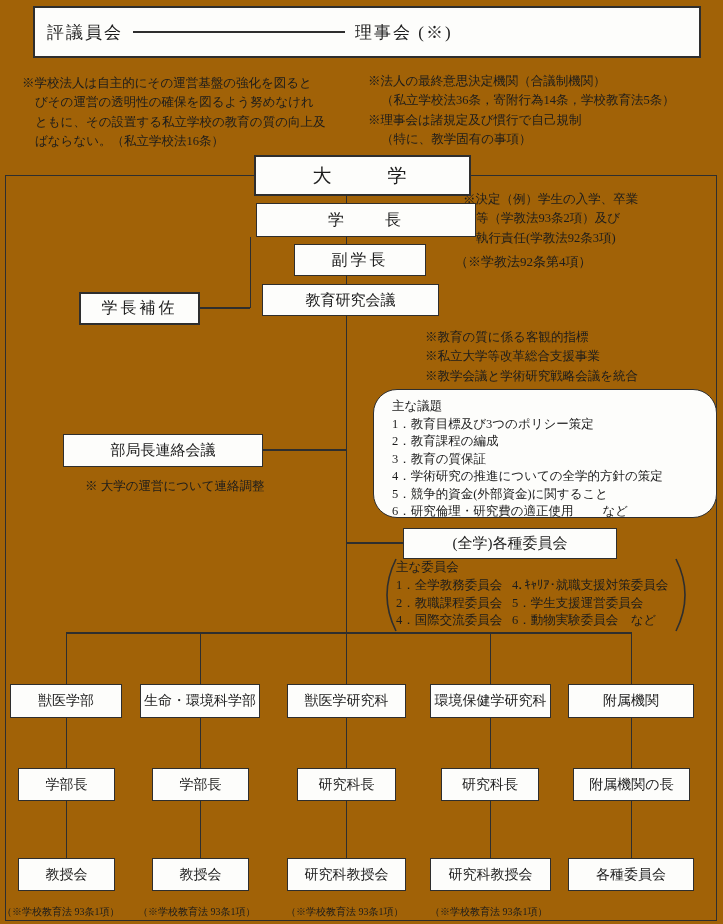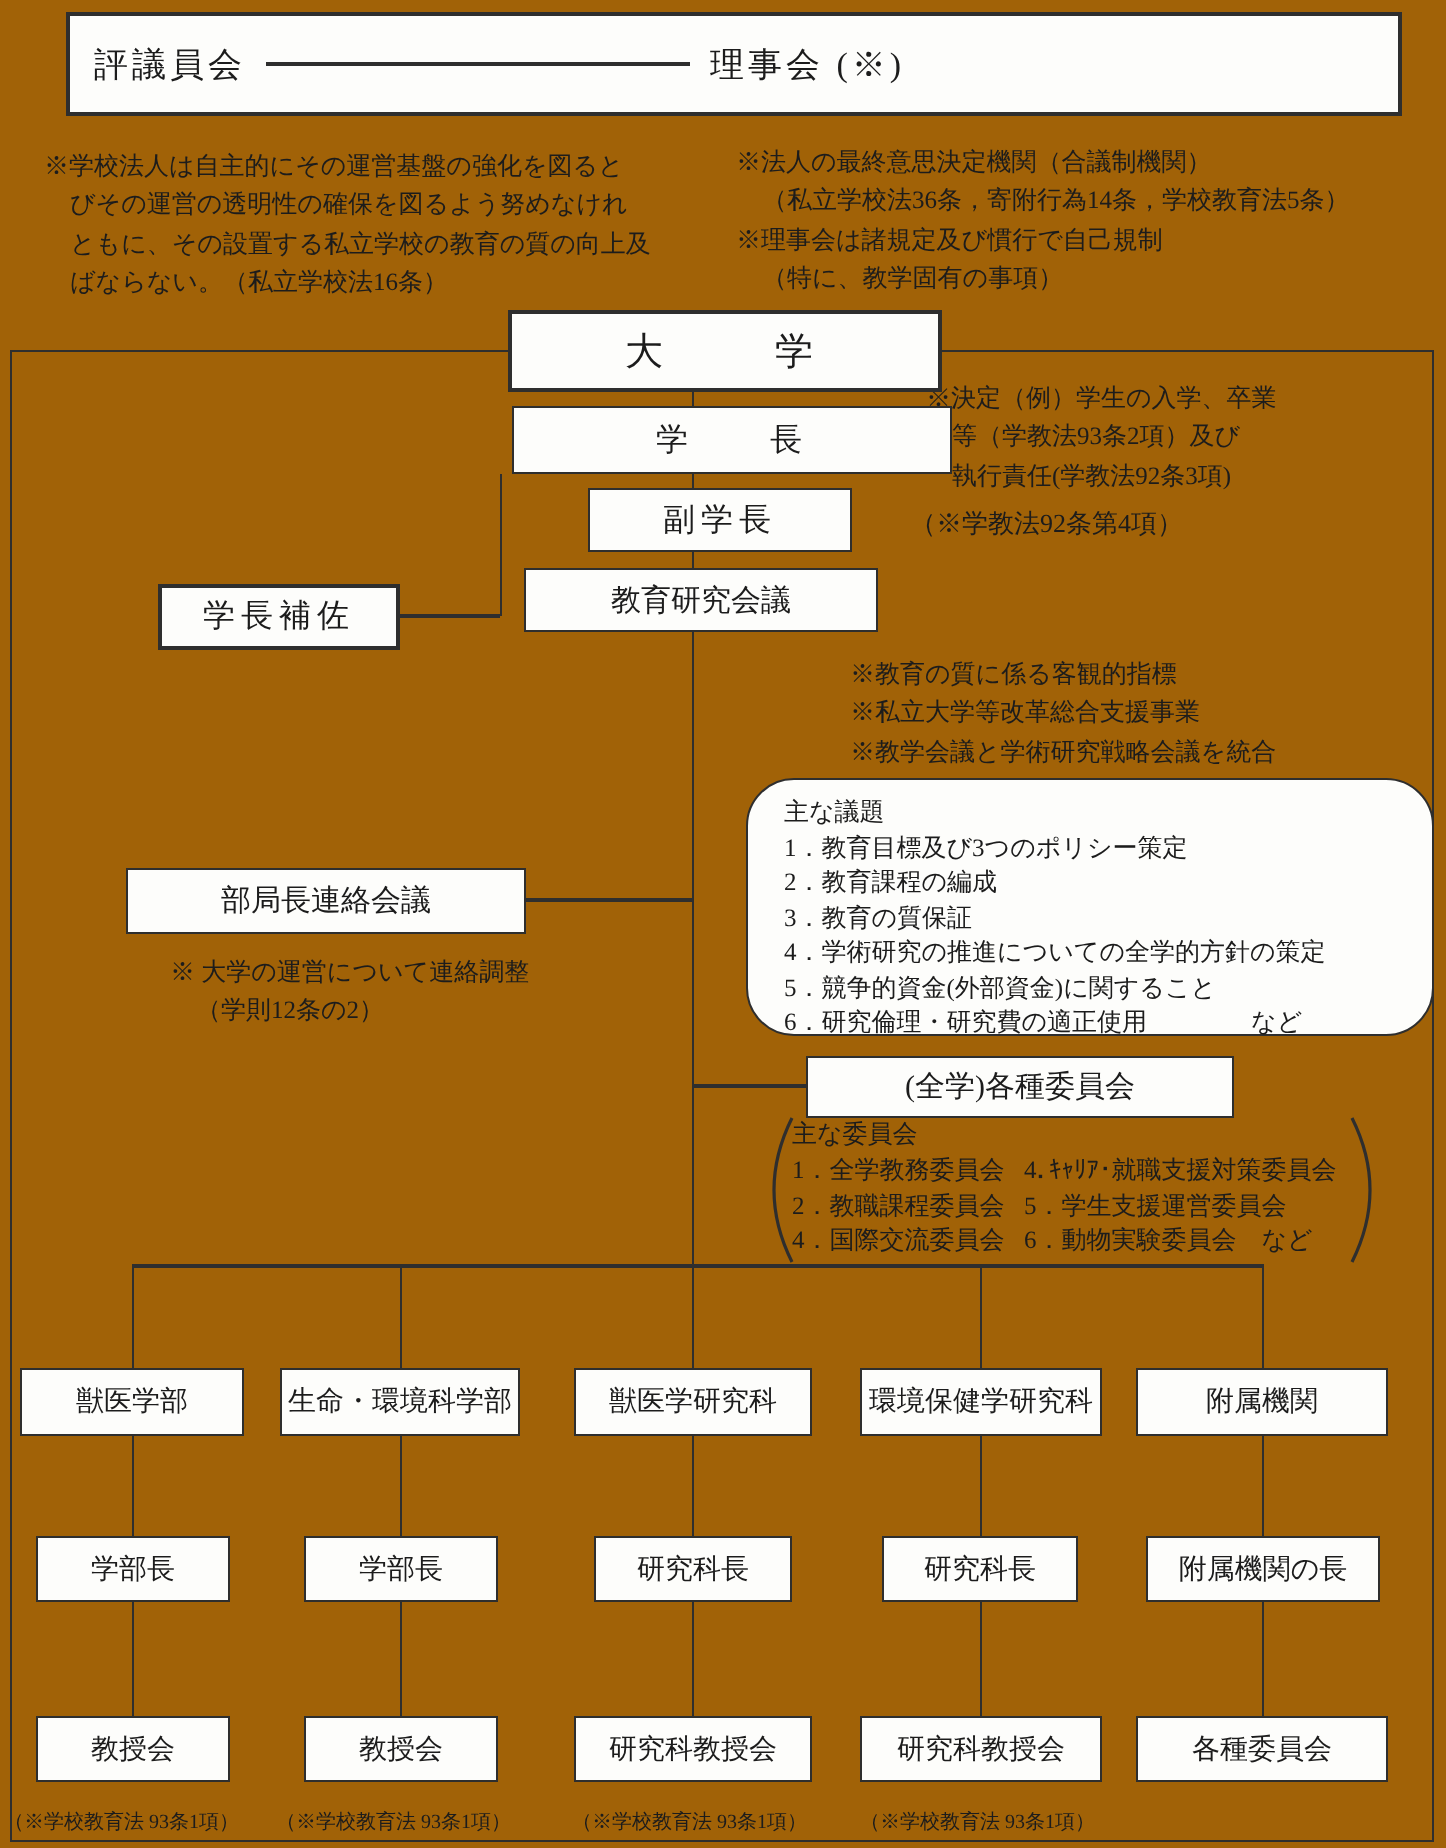--- a/index.html
+++ b/index.html
@@ -28,21 +28,21 @@
     display:flex;align-items:center;gap:10px;padding-left:12px;z-index:3;
     font-size:17px;letter-spacing:2px;
   }
   .topbox .dash{width:212px;height:1.5px;background:#2e2e2e;}
   .agenda{
     position:absolute;left:373px;top:389px;width:344px;height:129px;
     border:1.5px solid #2e2e2e;border-radius:24px;box-sizing:border-box;
     background:#fdfdfb;z-index:2;padding:8px 0 0 18px;
     font-size:12.5px;line-height:1.4;white-space:nowrap;
   }
-  .agenda .etc{margin-left:52px;}
+  .agenda .etc{margin-left:29px;}
   .committees-panel{
     position:absolute;left:396px;top:559px;width:280px;z-index:2;
     font-size:12.5px;line-height:1.42;white-space:nowrap;
   }
   .committees-panel .l{display:inline-block;width:116px;}
   .paren{position:absolute;z-index:2;}
   .f19{font-size:19px;letter-spacing:6px;}
   .f16{font-size:16px;letter-spacing:3px;margin-left:16px;}
   .f15{font-size:15px;}
   .f14{font-size:14px;}
@@ -117,21 +117,20 @@
     <div>4．学術研究の推進についての全学的方針の策定</div>
     <div>5．競争的資金(外部資金)に関すること</div>
     <div><span>6．研究倫理・研究費の適正使用</span><span class="etc">など</span></div>
   </div>
 
   <div class="box f15" style="left:63px;top:434px;width:200px;height:33px;">
     <span>部局長連絡会議</span>
   </div>
   <div class="note" style="left:85px;top:477px;">
     <div>※ 大学の運営について連絡調整</div>
-    <div class="ind">（学則12条の2）</div>
   </div>
 
   <div class="box f15" style="left:403px;top:528px;width:214px;height:31px;">
     <span>(全学)各種委員会</span>
   </div>
 
   <svg class="paren" style="left:376px;top:556px;" width="24" height="78">
     <path d="M20 3 Q2 39 20 75" fill="none" stroke="#2e2e2e" stroke-width="1.6"></path>
   </svg>
   <svg class="paren" style="left:672px;top:556px;" width="24" height="78">

